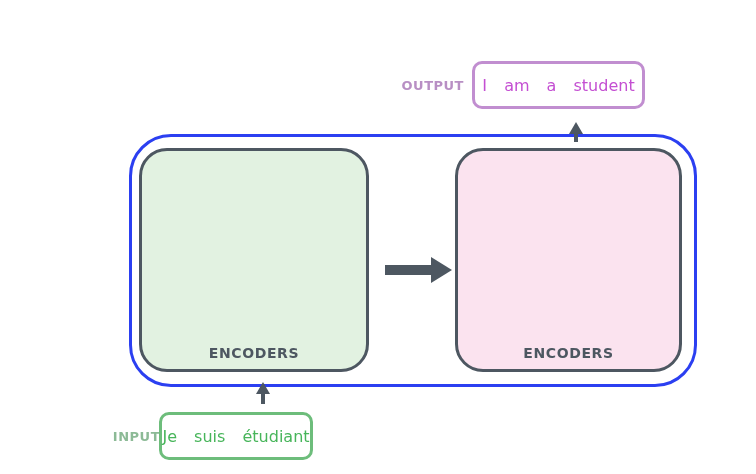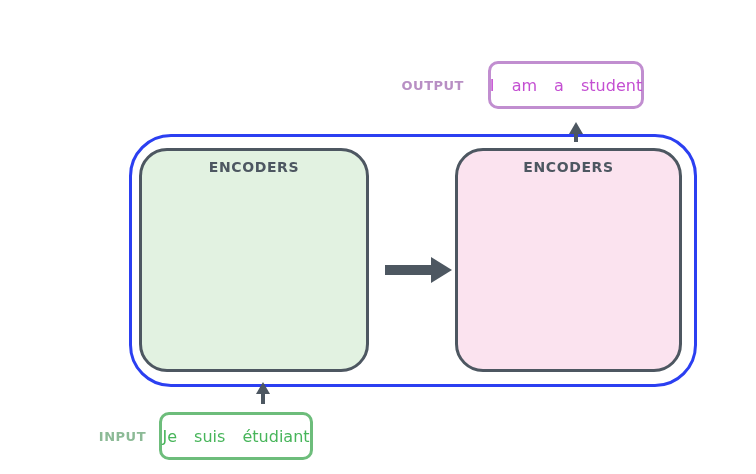--- a/index.html
+++ b/index.html
@@ -28,21 +28,21 @@
   }
 
   
   .block {
     position: absolute;
     top: 116px;
     height: 224px;
     border: 3px solid var(--box-border-gray, #4d5761);
     border-radius: 28px;
     display: flex;
-    align-items: flex-start;
+    align-items: flex-end;
     justify-content: center;
   }
   .encoders-box { left: 107px; width: 230px; background: var(--encoder-fill, #e2f2e1); }
   .decoders-box { left: 423px; width: 227px; background: var(--decoder-fill, #fbe3ef); }
   .block-label {
     font-size: 14px;
     font-weight: bold;
     letter-spacing: 0.6px;
     color: var(--box-border-gray, #4d5761);
   }
@@ -50,36 +50,36 @@
   
   .token-box {
     position: absolute;
     height: 48px;
     background: #ffffff;
     border-radius: 10px;
     display: flex;
     align-items: center;
     justify-content: center;
   }
-  .output-box { left: 456px; top: 29px; width: 156px; border: 3px solid var(--output-border, #c18ed0); }
+  .output-box { left: 440px; top: 29px; width: 173px; border: 3px solid var(--output-border, #c18ed0); }
   .input-box  { left: 127px; top: 380px; width: 154px; border: 3px solid var(--input-border, #6dbd7b); }
   .tokens { font-size: 16px; word-spacing: 12px; white-space: nowrap; }
   .output-box .tokens { color: var(--output-text, #c44fd2); }
   .input-box  .tokens { color: var(--input-text, #47b55a); }
 
   
   .side-label {
     position: absolute;
     font-size: 13px;
     font-weight: bold;
     letter-spacing: 0.5px;
     text-align: right;
   }
   .output-side-label { left: 340px; top: 46px; width: 92px; color: var(--output-label, #b88fc4); }
-  .input-side-label  { left: 28px;  top: 397px; width: 86px; color: var(--input-label, #8cba96); }
+  .input-side-label  { left: 42px;  top: 397px; width: 86px; color: var(--input-label, #8cba96); }
 
   
   .h-arrow { position: absolute; left: 345px; top: 217px; width: 67px; height: 26px; }
   .h-arrow .shaft {
     position: absolute; left: 0; top: 8px;
     width: 47px; height: 10px;
     background: var(--arrow-gray, #4d5761);
   }
   .h-arrow .head {
     position: absolute; left: 46px; top: 0;

